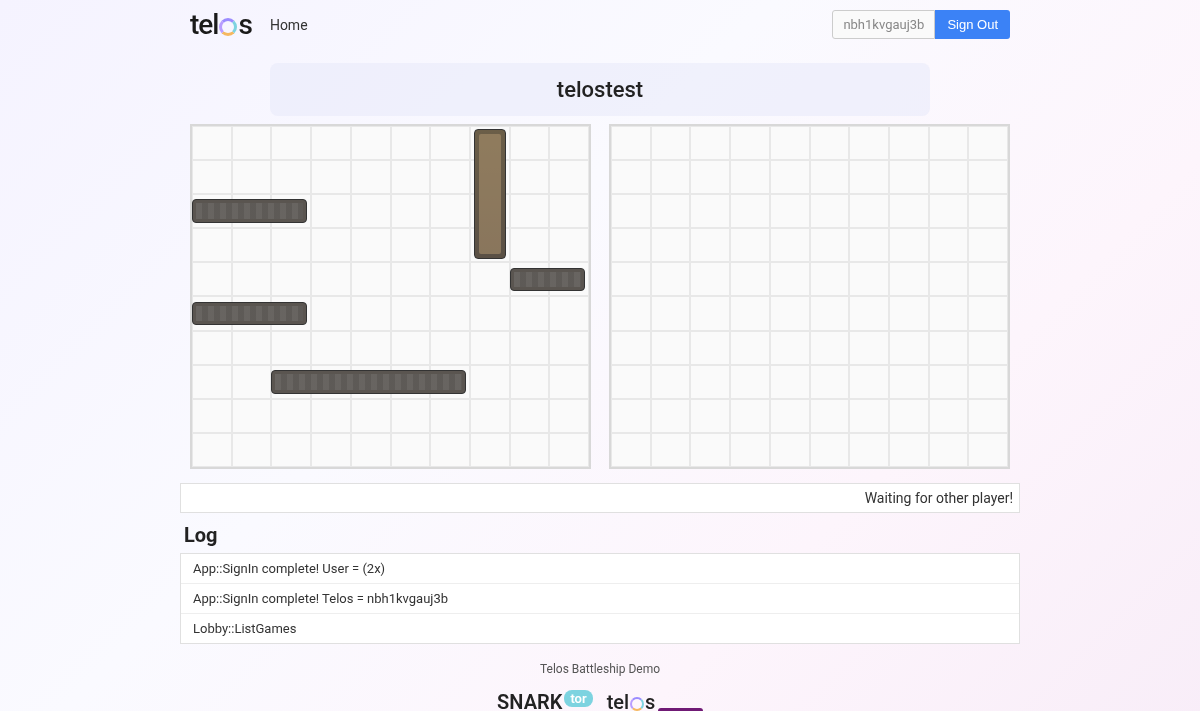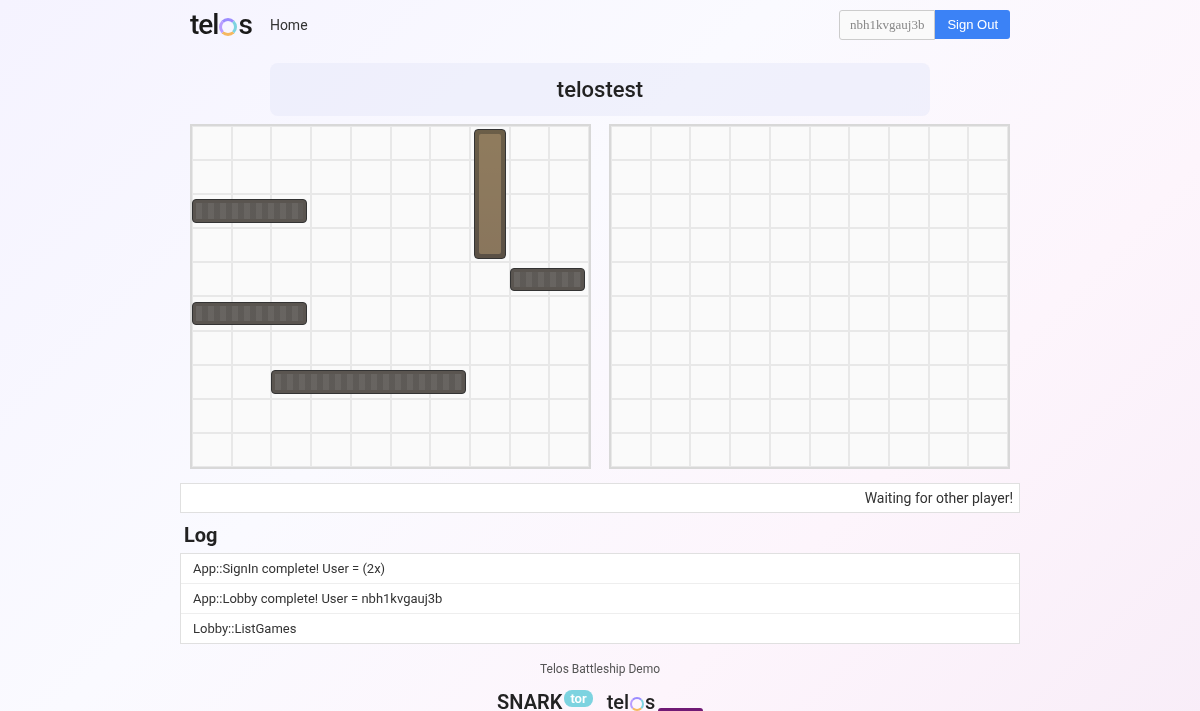--- a/index.html
+++ b/index.html
@@ -44,21 +44,20 @@
       cursor: pointer;
     }
     .nav-right { display: flex; align-items: center; }
     .user-badge {
       border: 1px solid #ccc;
       background: #fafafa;
       padding: 6px 10px;
       font-size: 13px;
       color: #888;
       border-radius: 3px 0 0 3px;
-      font-family: Liberation Serif, serif;
     }
     .signout-btn {
       background: #3b82f6;
       color: #fff;
       border: none;
       padding: 7px 12px;
       font-size: 13px;
       cursor: pointer;
       border-radius: 0 3px 3px 0;
     }
@@ -467,21 +466,21 @@
       <div class="cell"></div>
     </div>
 </div>
 
 <div class="status-bar">Waiting for other player!</div>
 
 <div class="log-section">
   <div class="log-title">Log</div>
   <div class="log-list" id="log-list">
       <div class="log-item">App::SignIn complete! User = (2x)</div>
-      <div class="log-item">App::Lobby complete! User = nbh1kvgauj3b</div>
+      <div class="log-item">App::SignIn complete! Telos = nbh1kvgauj3b</div>
       <div class="log-item">Lobby::ListGames</div>
     </div>
 </div>
 
 <div class="footer">
   <div class="footer-text">Telos Battleship Demo</div>
   <div class="footer-logos">
     <div class="snarktor">
       <span>SNARK</span>
       <span class="tor-badge">tor</span>

